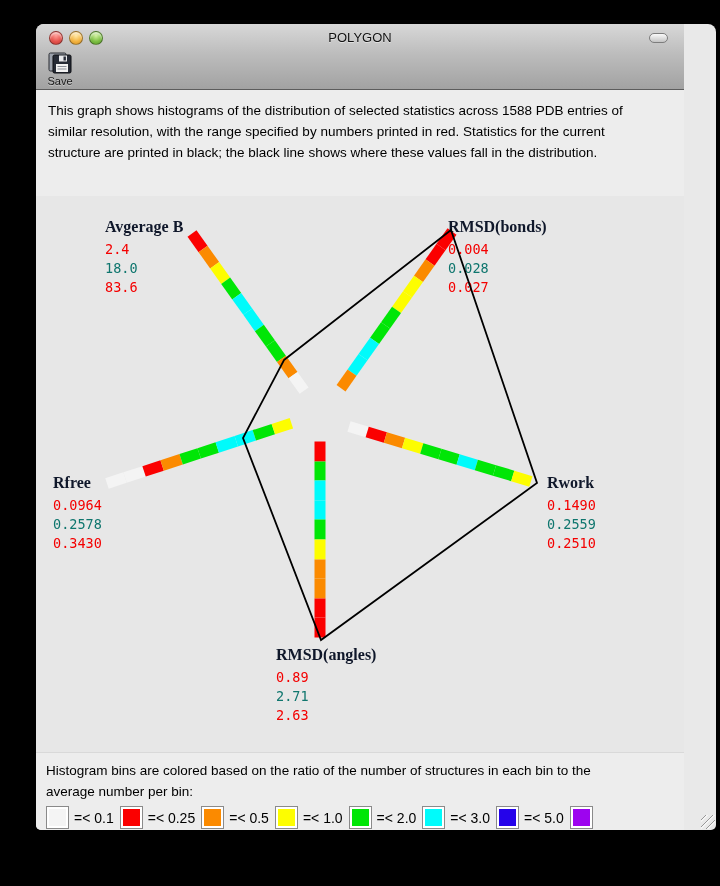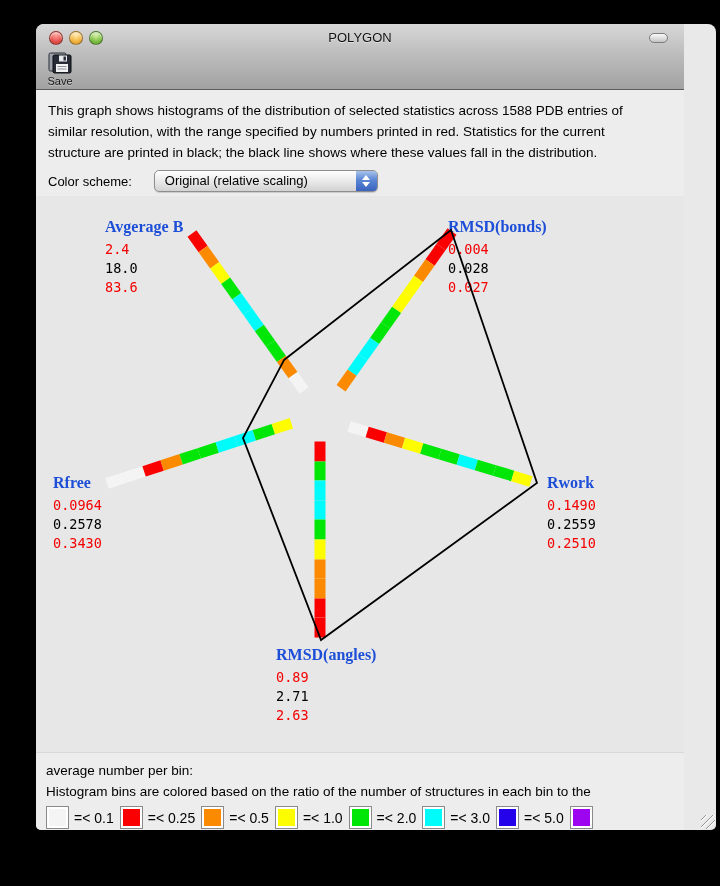--- a/index.html
+++ b/index.html
@@ -42,23 +42,23 @@
   .popup-stepper{position:absolute;right:0;top:0;width:21px;height:20px;border-radius:0 4px 4px 0;
          background:linear-gradient(#a7c3ec,#5b86d5 45%,#3a63be);
          display:flex;flex-direction:column;align-items:center;justify-content:center;gap:2px;}
   .popup-stepper i{display:block;width:0;height:0;border-left:4px solid transparent;
          border-right:4px solid transparent;}
   .popup-stepper i.up{border-bottom:5px solid #fff;}
   .popup-stepper i.down{border-top:5px solid #fff;}
   
   .plot{position:absolute;left:0;top:172px;width:648px;height:556px;background:#e7e7e7;}
   .stat{position:absolute;}
-  .stat-label{font-family:"Liberation Serif",serif;font-weight:bold;font-size:16px;color:#1d4ed8;
+  .stat-label{font-family:"Liberation Serif",serif;font-weight:bold;font-size:16px;color:#0f172a;
               margin-bottom:4px;white-space:nowrap;}
-  .stat-val{font-family:"DejaVu Sans Mono",monospace;font-size:13.5px;line-height:19px;color:#000000;}
+  .stat-val{font-family:"DejaVu Sans Mono",monospace;font-size:13.5px;line-height:19px;color:#0f766e;}
   .stat-val.red{color:#f40000;}
   .arm{position:absolute;height:11px;display:flex;transform-origin:0 50%;}
   .arm .seg{flex:1 1 0;}
   .poly-svg{position:absolute;left:0;top:0;pointer-events:none;}
   
   .footer{position:absolute;left:0;top:728px;width:648px;height:78px;background:#ededed;
           box-sizing:border-box;padding:7px 10px 0 10px;border-top:1px solid #d9d9d9;}
   .footer-line{font-size:13.5px;line-height:21px;color:#000;white-space:nowrap;}
   .legend-row{margin-top:4px;display:flex;align-items:center;}
   .bin{display:flex;align-items:center;}
@@ -99,30 +99,20 @@
           </svg>
           <span>Save</span>
         </div>
       </div>
     </div>
 
     <div class="desc">
       <div class="desc-line">This graph shows histograms of the distribution of selected statistics across 1588 PDB entries of</div>
       <div class="desc-line">similar resolution, with the range specified by numbers printed in red.  Statistics for the current</div>
       <div class="desc-line">structure are printed in black; the black line shows where these values fall in the distribution.</div>
-      <div class="scheme-row">
-        <label>Color scheme:</label>
-        <div class="popup">
-          <span class="popup-text">Original (relative scaling)</span>
-          <span class="popup-stepper">
-              <i class="up"></i>
-              <i class="down"></i>
-            </span>
-        </div>
-      </div>
     </div>
 
     <div class="plot">
 
       <div class="arm" style="left:156px;top:31.5px;width:193px;transform:rotate(54.5deg)">
           <span class="seg" style="background: rgb(251, 0, 0);"></span>
           <span class="seg" style="background: rgb(251, 138, 0);"></span>
           <span class="seg" style="background: rgb(253, 253, 0);"></span>
           <span class="seg" style="background: rgb(0, 230, 6);"></span>
           <span class="seg" style="background: rgb(0, 251, 251);"></span>
@@ -211,22 +201,22 @@
         <div class="stat-val">0.2578</div>
         <div class="stat-val red">0.3430</div>
       </div>
 
       <svg class="poly-svg" width="648" height="556" viewBox="0 0 648 556">
         <polygon points="248,164 415,34 501,287 285,444 207,242" fill="none" stroke="#000000" stroke-width="1.8" stroke-linejoin="miter"></polygon>
       </svg>
     </div>
 
     <div class="footer">
+      <div class="footer-line">Histogram bins are colored based on the ratio of the number of structures in each bin to the</div>
       <div class="footer-line">average number per bin:</div>
-      <div class="footer-line">Histogram bins are colored based on the ratio of the number of structures in each bin to the</div>
       <div class="legend-row">
         <span class="bin">
           <span class="bin-swatch">
               <i style="background: rgb(244, 244, 244);"></i>
             </span>
           <span class="bin-label">=&lt; 0.1</span>
         </span>
         <span class="bin">
           <span class="bin-swatch">
               <i style="background: rgb(251, 0, 0);"></i>

